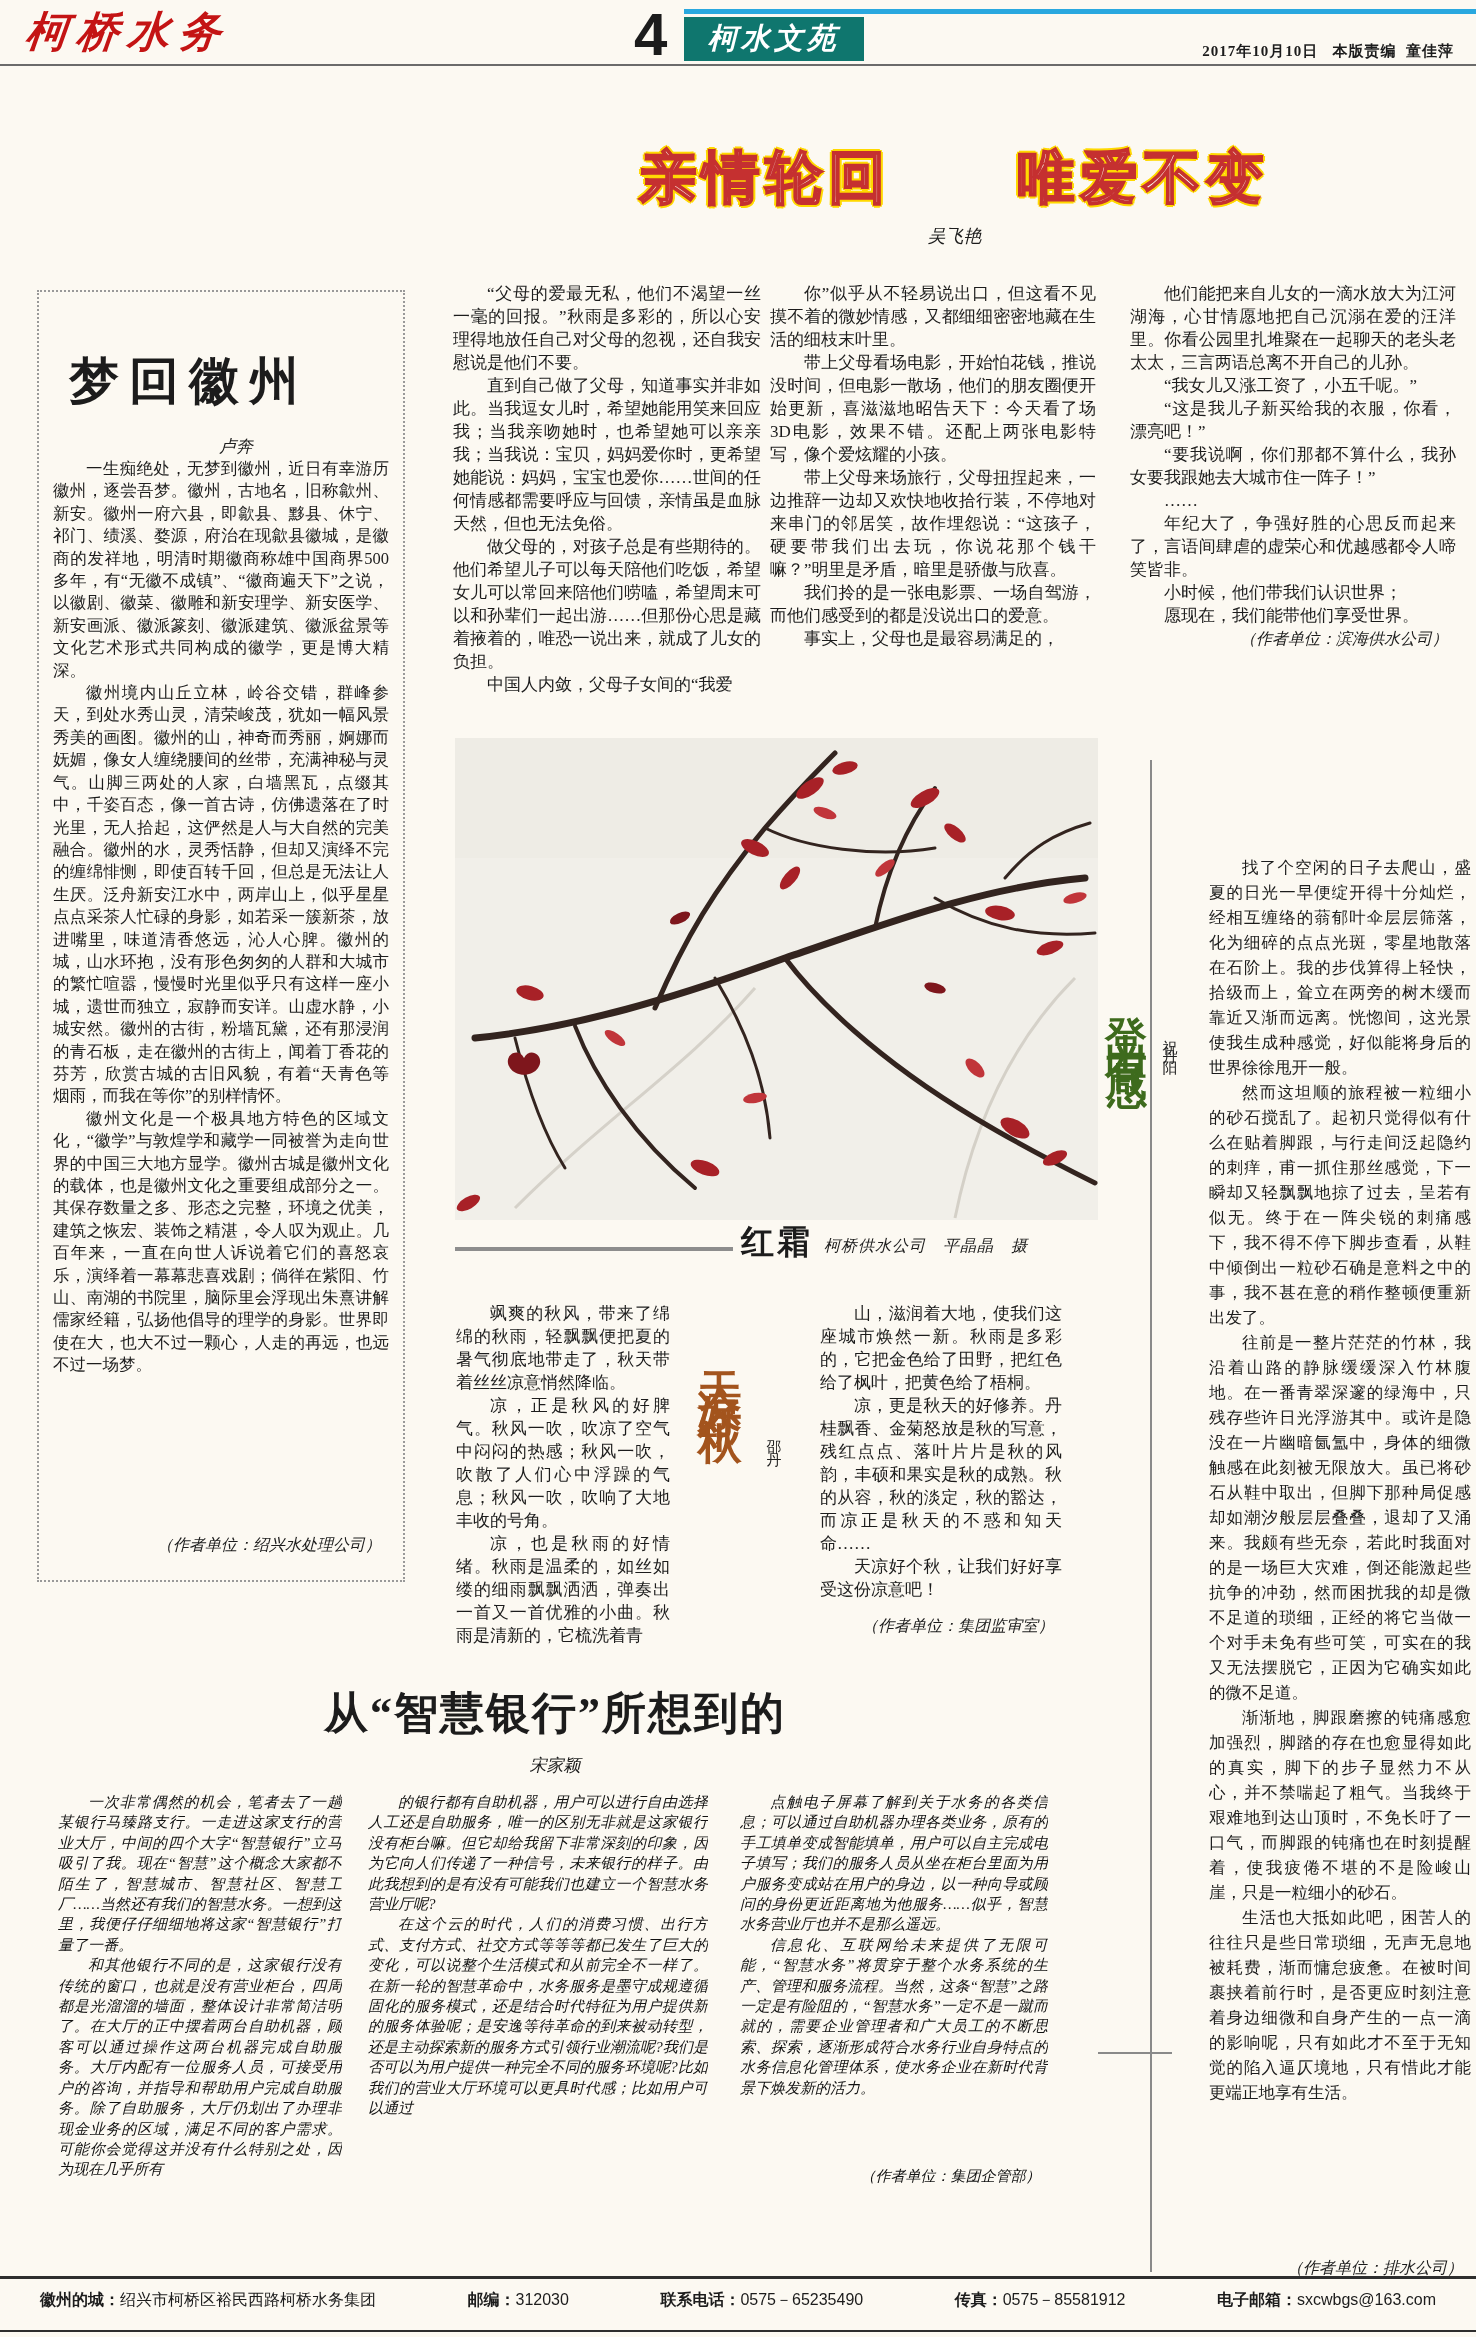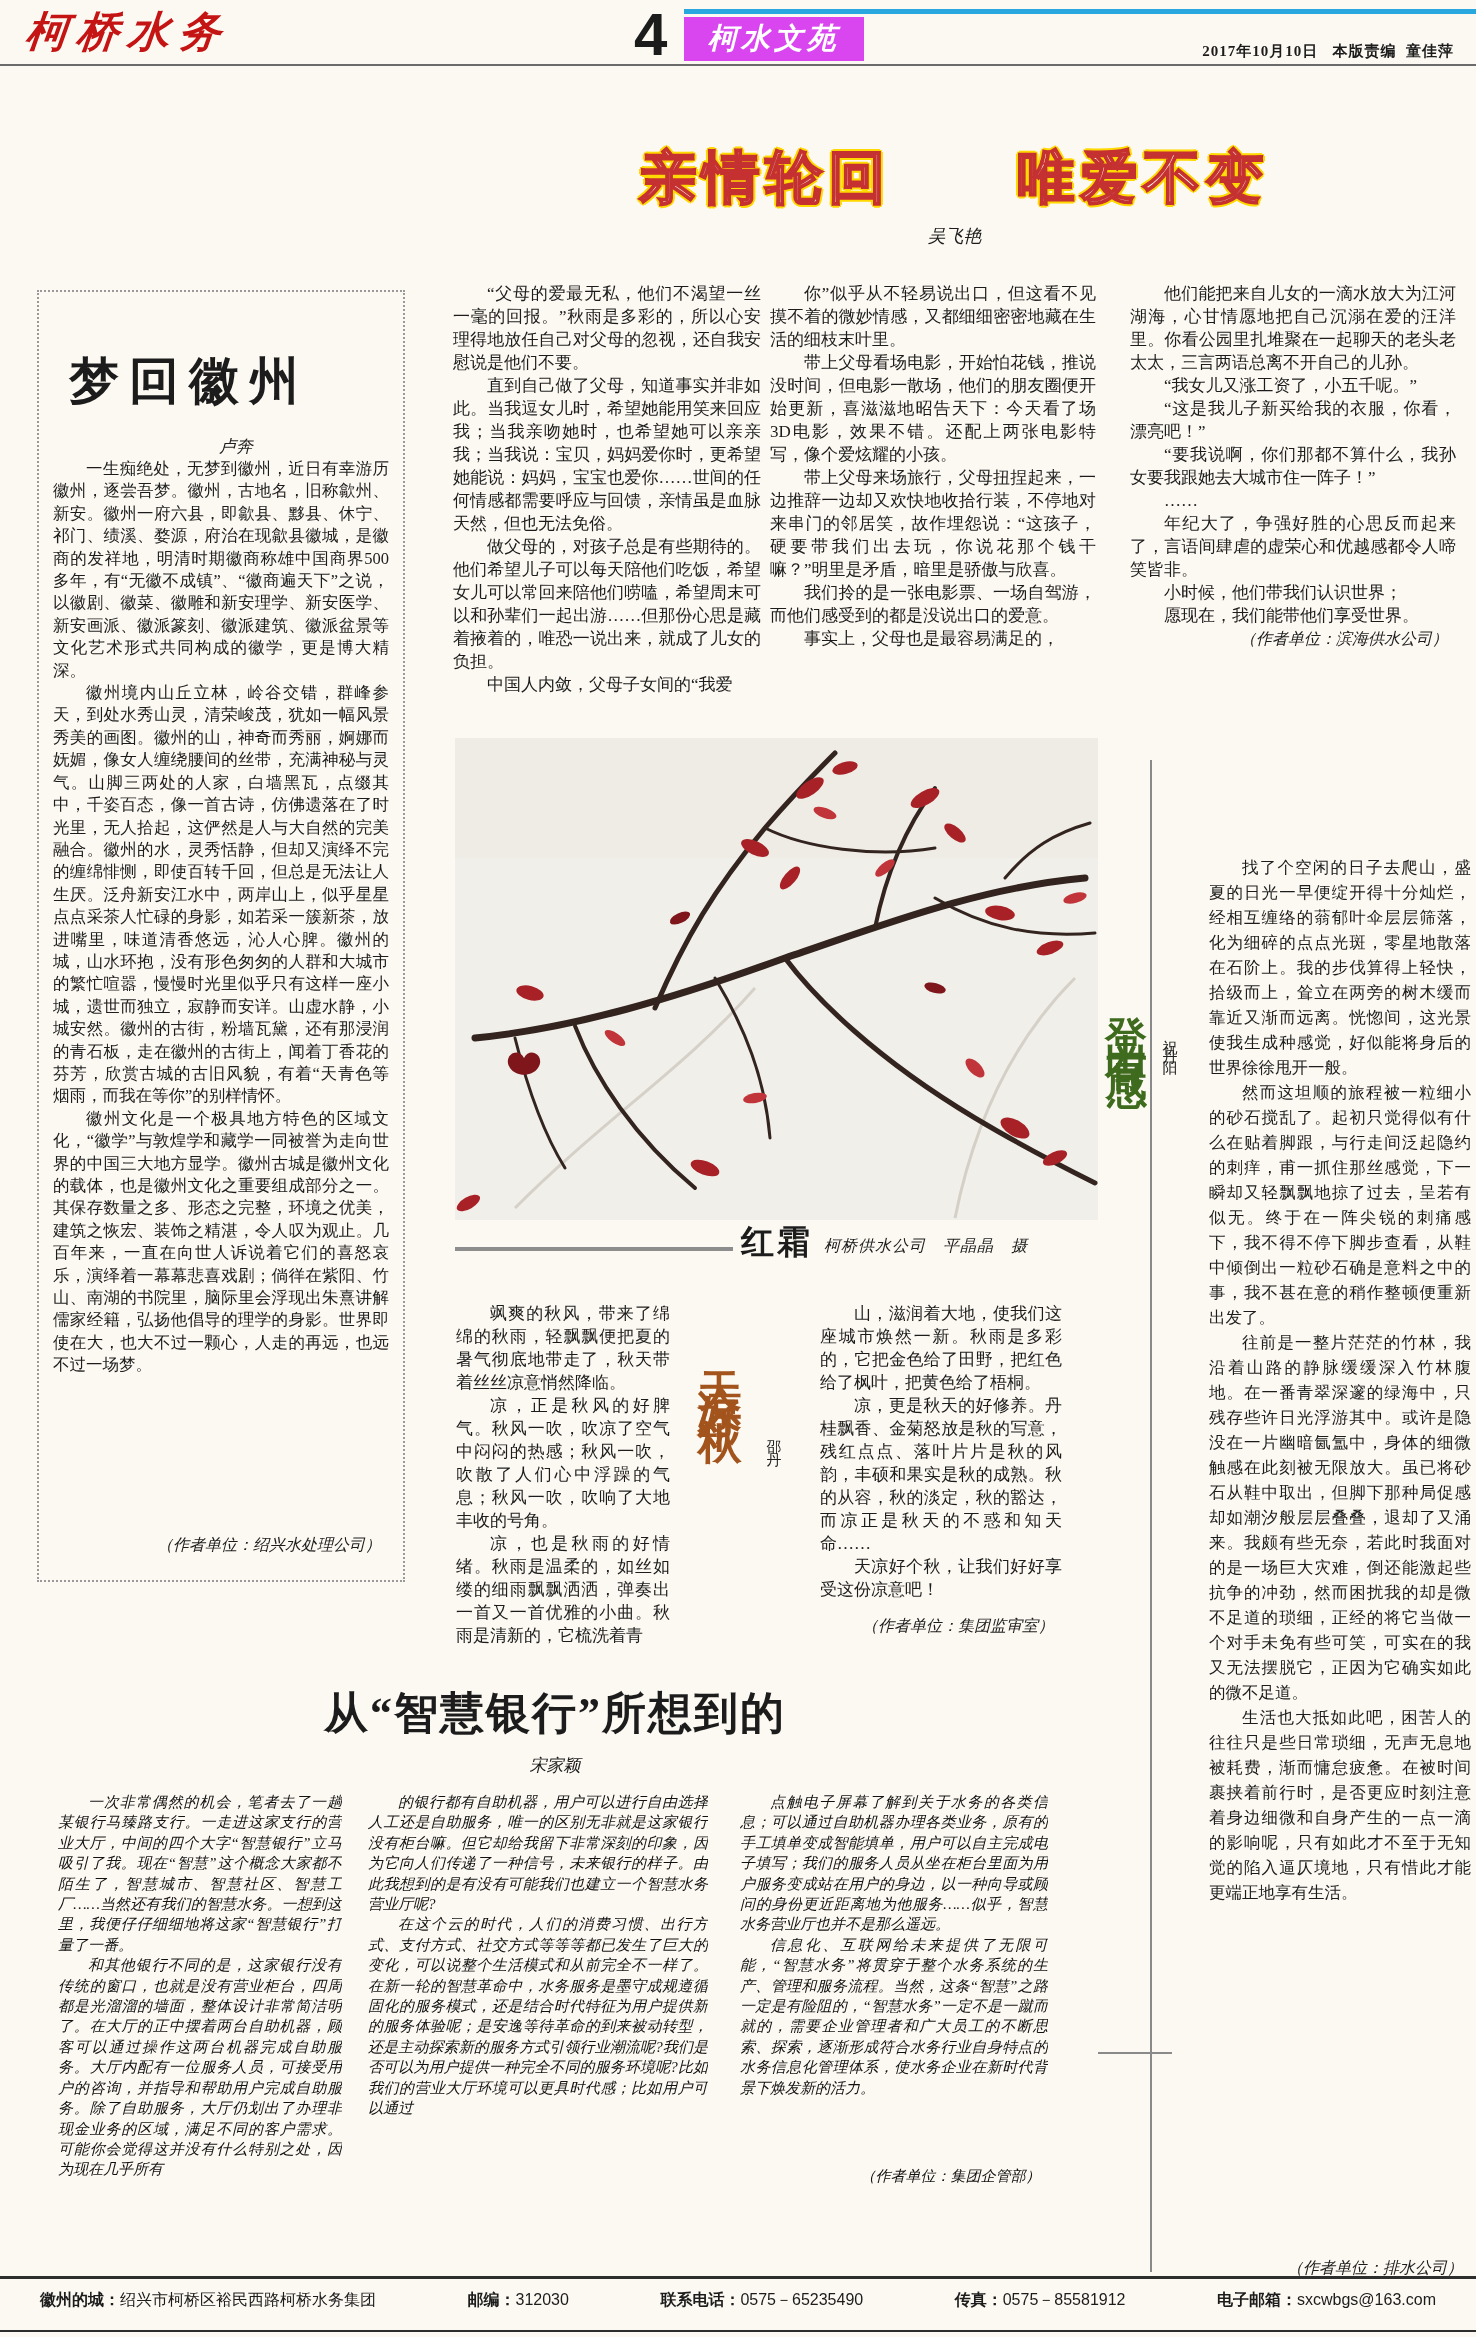--- a/index.html
+++ b/index.html
@@ -61,21 +61,21 @@
   .footer-row b{font-weight:bold;}
 </style>
 </head>
 <body>
 
 <div class="page">
 
   <div class="abs masthead" style="color: rgb(196, 20, 20);">柯桥水务</div>
   <div class="abs page-num">4</div>
   <div class="abs accent-rule" style="background:#29a8df;"></div>
-  <div class="abs section-box" style="background:#d946ef;">
+  <div class="abs section-box" style="background:#0f766e;">
     <span>柯水文苑</span>
   </div>
   <div class="abs dateline">
     <span>2017年10月10日</span>&nbsp;&nbsp;
     <span>本版责编</span>&nbsp;
     <span>童佳萍</span>
   </div>
   <div class="abs header-rule"></div>
 
   <div class="abs dream-box">
@@ -190,20 +190,21 @@
 
   <div class="abs divider-v"></div>
   <div class="abs divider-tick"></div>
   <div class="abs vert climb-title" style="color:#3e6b1d;">登山有感</div>
   <div class="abs vert climb-author">祝丹阳</div>
   <div class="abs climb-col">
     <div class="colbody" style="height:1398px;">
         <p class="p">找了个空闲的日子去爬山，盛夏的日光一早便绽开得十分灿烂，经相互缠络的蓊郁叶伞层层筛落，化为细碎的点点光斑，零星地散落在石阶上。我的步伐算得上轻快，拾级而上，耸立在两旁的树木缓而靠近又渐而远离。恍惚间，这光景使我生成种感觉，好似能将身后的世界徐徐甩开一般。</p>
         <p class="p">然而这坦顺的旅程被一粒细小的砂石搅乱了。起初只觉得似有什么在贴着脚跟，与行走间泛起隐约的刺痒，甫一抓住那丝感觉，下一瞬却又轻飘飘地掠了过去，呈若有似无。终于在一阵尖锐的刺痛感下，我不得不停下脚步查看，从鞋中倾倒出一粒砂石确是意料之中的事，我不甚在意的稍作整顿便重新出发了。</p>
         <p class="p">往前是一整片茫茫的竹林，我沿着山路的静脉缓缓深入竹林腹地。在一番青翠深邃的绿海中，只残存些许日光浮游其中。或许是隐没在一片幽暗氤氲中，身体的细微触感在此刻被无限放大。虽已将砂石从鞋中取出，但脚下那种局促感却如潮汐般层层叠叠，退却了又涌来。我颇有些无奈，若此时我面对的是一场巨大灾难，倒还能激起些抗争的冲劲，然而困扰我的却是微不足道的琐细，正经的将它当做一个对手未免有些可笑，可实在的我又无法摆脱它，正因为它确实如此的微不足道。</p>
+        <p class="p">渐渐地，脚跟磨擦的钝痛感愈加强烈，脚踏的存在也愈显得如此的真实，脚下的步子显然力不从心，并不禁喘起了粗气。当我终于艰难地到达山顶时，不免长吁了一口气，而脚跟的钝痛也在时刻提醒着，使我疲倦不堪的不是险峻山崖，只是一粒细小的砂石。</p>
         <p class="p">生活也大抵如此吧，困苦人的往往只是些日常琐细，无声无息地被耗费，渐而慵怠疲惫。在被时间裹挟着前行时，是否更应时刻注意着身边细微和自身产生的一点一滴的影响呢，只有如此才不至于无知觉的陷入逼仄境地，只有惜此才能更端正地享有生活。</p>
       </div>
     <div class="byline" style="font-size:16px;">（作者单位：排水公司）</div>
   </div>
 
   <div class="abs bank-title">从“智慧银行”所想到的</div>
   <div class="abs bank-author">宋家颖</div>
   <div class="abs bank-col colbody" style="left:58px;top:1792px;width:284px;height:392px;">
       <p class="p">一次非常偶然的机会，笔者去了一趟某银行马臻路支行。一走进这家支行的营业大厅，中间的四个大字“智慧银行”立马吸引了我。现在“智慧”这个概念大家都不陌生了，智慧城市、智慧社区、智慧工厂……当然还有我们的智慧水务。一想到这里，我便仔仔细细地将这家“智慧银行”打量了一番。</p>
       <p class="p">和其他银行不同的是，这家银行没有传统的窗口，也就是没有营业柜台，四周都是光溜溜的墙面，整体设计非常简洁明了。在大厅的正中摆着两台自助机器，顾客可以通过操作这两台机器完成自助服务。大厅内配有一位服务人员，可接受用户的咨询，并指导和帮助用户完成自助服务。除了自助服务，大厅仍划出了办理非现金业务的区域，满足不同的客户需求。可能你会觉得这并没有什么特别之处，因为现在几乎所有</p>

